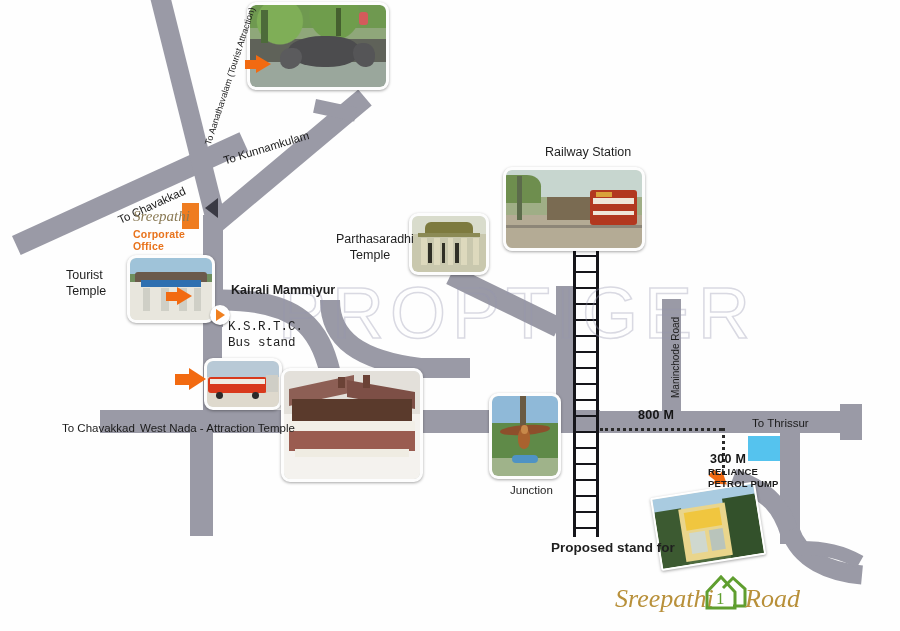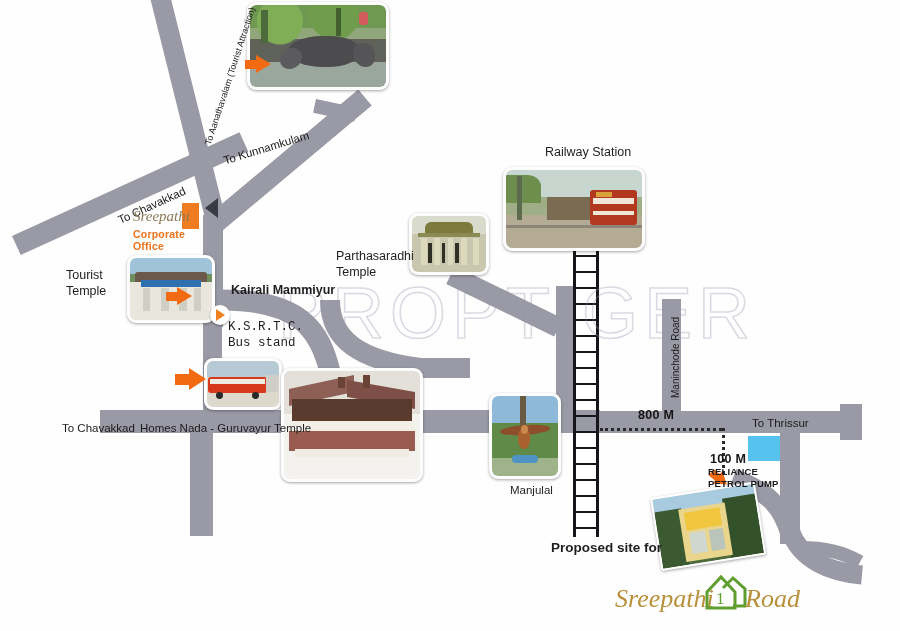--- a/index.html
+++ b/index.html
@@ -262,64 +262,64 @@
     <div class="arrow-r" style="left:8px;top:0px;border-top-width:8px;border-bottom-width:8px;border-left-width:12px;"></div>
   </div>
 
   <div class="arrow-l" style="left:205px;top:198px;"></div>
 
   <div class="marker-circle" style="left:210px;top:305px;"></div>
 
   <div class="dotted-h" style="left:600px;top:428px;width:122px;"></div>
   <div class="dotted-v" style="left:722px;top:428px;height:46px;"></div>
   <div class="meas" style="left:638px;top:408px;">800 M</div>
-  <div class="meas" style="left:710px;top:452px;">100 M</div>
+  <div class="meas" style="left:710px;top:452px;">300 M</div>
 
   <div class="petrol-box" style="left:748px;top:436px;width:32px;height:25px;"></div>
   <div class="petrol-lbl" style="left:708px;top:466px;">
     <div>RELIANCE</div>
     <div>PETROL PUMP</div>
   </div>
 
   <div class="lbl lbl-road rot" style="left:203px;top:143px;font-size:9px;transform:rotate(-72deg);transform-origin:0 0;">To Aanathavalam (Tourist Attraction)</div>
 
   <div class="lbl lbl-road rot" style="left:222px;top:155px;transform:rotate(-17deg);transform-origin:0 0;">To Kunnamkulam</div>
 
   <div class="lbl lbl-road rot" style="left:116px;top:215px;transform:rotate(-24.5deg);transform-origin:0 0;">To Chavakkad</div>
 
   <div class="lbl lbl-road" style="left:62px;top:422px;">To Chavakkad</div>
 
-  <div class="lbl lbl-road" style="left:140px;top:422px;">Homes Nada - Guruvayur Temple</div>
+  <div class="lbl lbl-road" style="left:140px;top:422px;">West Nada - Attraction Temple</div>
 
   <div class="lbl lbl-road" style="left:752px;top:417px;">To Thrissur</div>
 
   <div class="lbl lbl-road rot" style="left:670px;top:398px;font-size:10px;transform:rotate(-90deg);transform-origin:0 0;">Maninchode Road</div>
 
   <div class="lbl lbl-place" style="left:66px;top:268px;">
     <div>Tourist</div>
     <div>Temple</div>
   </div>
 
   <div class="lbl lbl-place lbl-bold" style="left:231px;top:283px;">Kairali Mammiyur</div>
 
   <div class="lbl lbl-place" style="left:228px;top:320px;font-family:Liberation Mono, monospace;">
     <div>K.S.R.T.C.</div>
     <div>Bus stand</div>
   </div>
 
-  <div class="lbl lbl-place" style="left:336px;top:232px;text-align:left;width:68px;margin-top:17px;">
+  <div class="lbl lbl-place" style="left:336px;top:232px;text-align:center;width:68px;">
     <div>Parthasaradhi</div>
     <div>Temple</div>
   </div>
 
   <div class="lbl lbl-place" style="left:545px;top:145px;">Railway Station</div>
 
-  <div class="lbl lbl-place" style="left:510px;top:483px;font-size:11.5px;">Manjulal</div>
-
-  <div class="lbl lbl-place lbl-bold" style="left:551px;top:540px;font-size:13.5px;">Proposed site for</div>
+  <div class="lbl lbl-place" style="left:510px;top:483px;font-size:11.5px;">Junction</div>
+
+  <div class="lbl lbl-place lbl-bold" style="left:551px;top:540px;font-size:13.5px;">Proposed stand for</div>
 
   <div style="position:absolute;left:133px;top:203px;">
     <div class="corp-swatch" style="left:49px;top:0;width:17px;height:26px;"></div>
     <div class="corp-script" style="left:0;top:5px;">Sreepathi</div>
     <div class="corp-sub" style="left:0;top:25px;">Corporate Office</div>
   </div>
 
   <div style="position:absolute;left:615px;top:580px;">
     <div class="brand-script" style="left:0;top:4px;font-size:26px;">Sreepathi</div>
 

